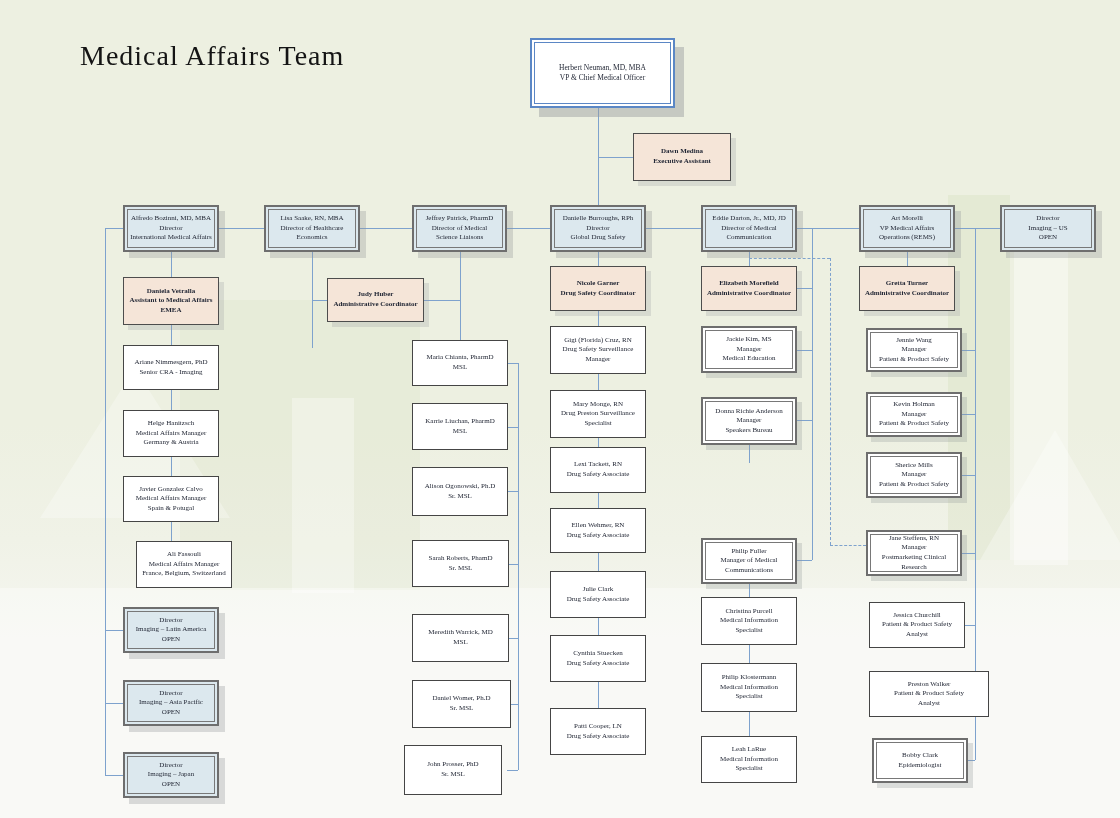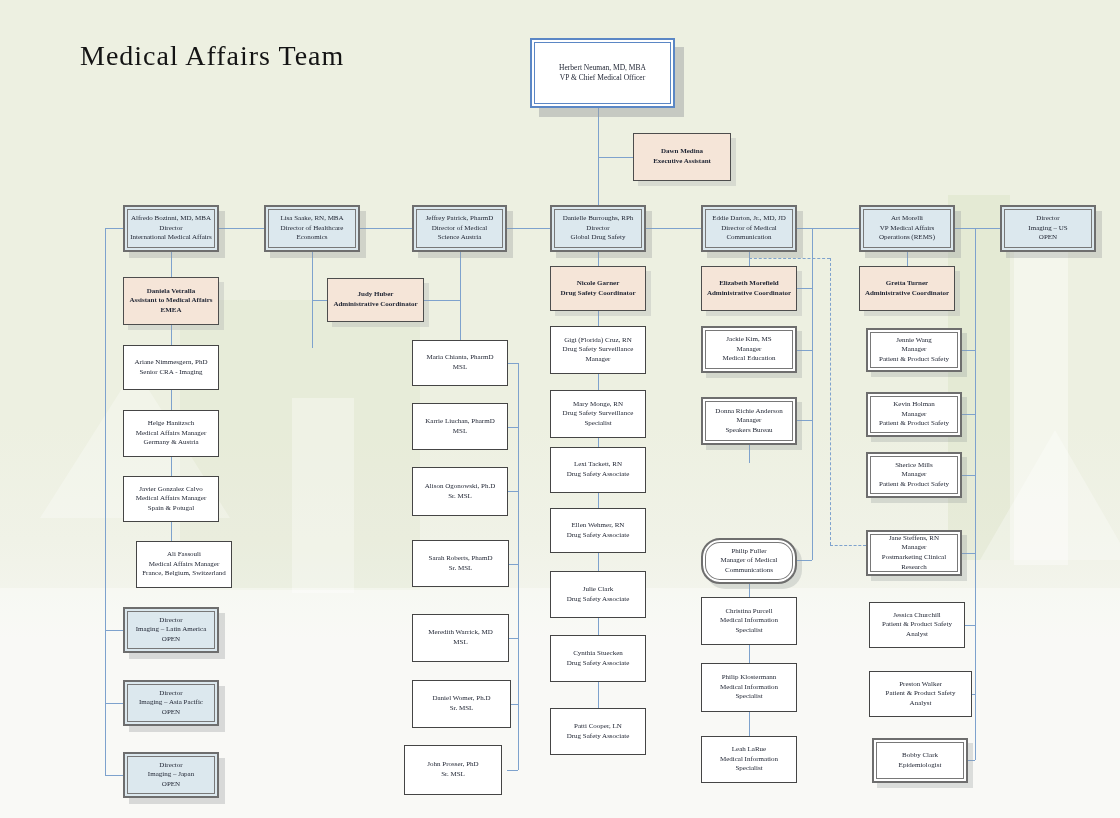--- a/index.html
+++ b/index.html
@@ -115,21 +115,21 @@
 Executive Assistant</div>
 
   <div class="node blue-dbl" style="left:123px;top:205px;width:96px;height:47px;">Alfredo Bozinni, MD, MBA
 Director
 International Medical Affairs</div>
   <div class="node blue-dbl" style="left:264px;top:205px;width:96px;height:47px;">Lisa Saake, RN, MBA
 Director of Healthcare
 Economics</div>
   <div class="node blue-dbl" style="left:412px;top:205px;width:95px;height:47px;">Jeffrey Patrick, PharmD
 Director of Medical
-Science Austria</div>
+Science Liaisons</div>
   <div class="node blue-dbl" style="left:550px;top:205px;width:96px;height:47px;">Danielle Burroughs, RPh
 Director
 Global Drug Safety</div>
   <div class="node blue-dbl" style="left:701px;top:205px;width:96px;height:47px;">Eddie Darton, Jr., MD, JD
 Director of Medical
 Communication</div>
   <div class="node blue-dbl" style="left:859px;top:205px;width:96px;height:47px;">Art Morelli
 VP Medical Affairs
 Operations (REMS)</div>
   <div class="node blue-dbl" style="left:1000px;top:205px;width:96px;height:47px;">Director
@@ -182,40 +182,40 @@
 MSL</div>
   <div class="node white" style="left:412px;top:680px;width:99px;height:48px;">Daniel Womer, Ph.D
 Sr. MSL</div>
   <div class="node white" style="left:404px;top:745px;width:98px;height:50px;">John Prosser, PhD
 Sr. MSL</div>
 
   <div class="node white" style="left:550px;top:326px;width:96px;height:48px;">Gigi (Florida) Cruz, RN
 Drug Safety Surveillance
 Manager</div>
   <div class="node white" style="left:550px;top:390px;width:96px;height:48px;">Mary Monge, RN
-Drug Safety Surveillance
+Drug Preston Surveillance
 Specialist</div>
   <div class="node white" style="left:550px;top:447px;width:96px;height:46px;">Lexi Tackett, RN
 Drug Safety Associate</div>
   <div class="node white" style="left:550px;top:508px;width:96px;height:45px;">Ellen Wehmer, RN
 Drug Safety Associate</div>
   <div class="node white" style="left:550px;top:571px;width:96px;height:47px;">Julie Clark
 Drug Safety Associate</div>
   <div class="node white" style="left:550px;top:635px;width:96px;height:47px;">Cynthia Stuecken
 Drug Safety Associate</div>
   <div class="node white" style="left:550px;top:708px;width:96px;height:47px;">Patti Cooper, LN
 Drug Safety Associate</div>
 
   <div class="node white-dbl" style="left:701px;top:326px;width:96px;height:47px;">Jackie Kim, MS
 Manager
 Medical Education</div>
   <div class="node white-dbl" style="left:701px;top:397px;width:96px;height:48px;">Donna Richie Anderson
 Manager
 Speakers Bureau</div>
-  <div class="node white-dbl" style="left:701px;top:538px;width:96px;height:46px;border-radius:19px;">Philip Fuller
+  <div class="node white-dbl" style="left:701px;top:538px;width:96px;height:46px;">Philip Fuller
 Manager of Medical
 Communications</div>
   <div class="node white" style="left:701px;top:597px;width:96px;height:48px;">Christina Purcell
 Medical Information
 Specialist</div>
   <div class="node white" style="left:701px;top:663px;width:96px;height:49px;">Philip Klostermann
 Medical Information
 Specialist</div>
   <div class="node white" style="left:701px;top:736px;width:96px;height:47px;">Leah LaRue
 Medical Information
@@ -230,19 +230,19 @@
   <div class="node white-dbl" style="left:866px;top:452px;width:96px;height:46px;">Sherice Mills
 Manager
 Patient &amp; Product Safety</div>
   <div class="node white-dbl" style="left:866px;top:530px;width:96px;height:46px;">Jane Steffens, RN
 Manager
 Postmarketing Clinical
 Research</div>
   <div class="node white" style="left:869px;top:602px;width:96px;height:46px;">Jessica Churchill
 Patient &amp; Product Safety
 Analyst</div>
-  <div class="node white" style="left:869px;top:671px;width:103px;height:46px;">Preston Walker
+  <div class="node white" style="left:869px;top:671px;width:120px;height:46px;">Preston Walker
 Patient &amp; Product Safety
 Analyst</div>
   <div class="node white-dbl" style="left:872px;top:738px;width:96px;height:45px;">Bobby Clark
 Epidemiologist</div>
 
 </div>
 
 </body></html>

